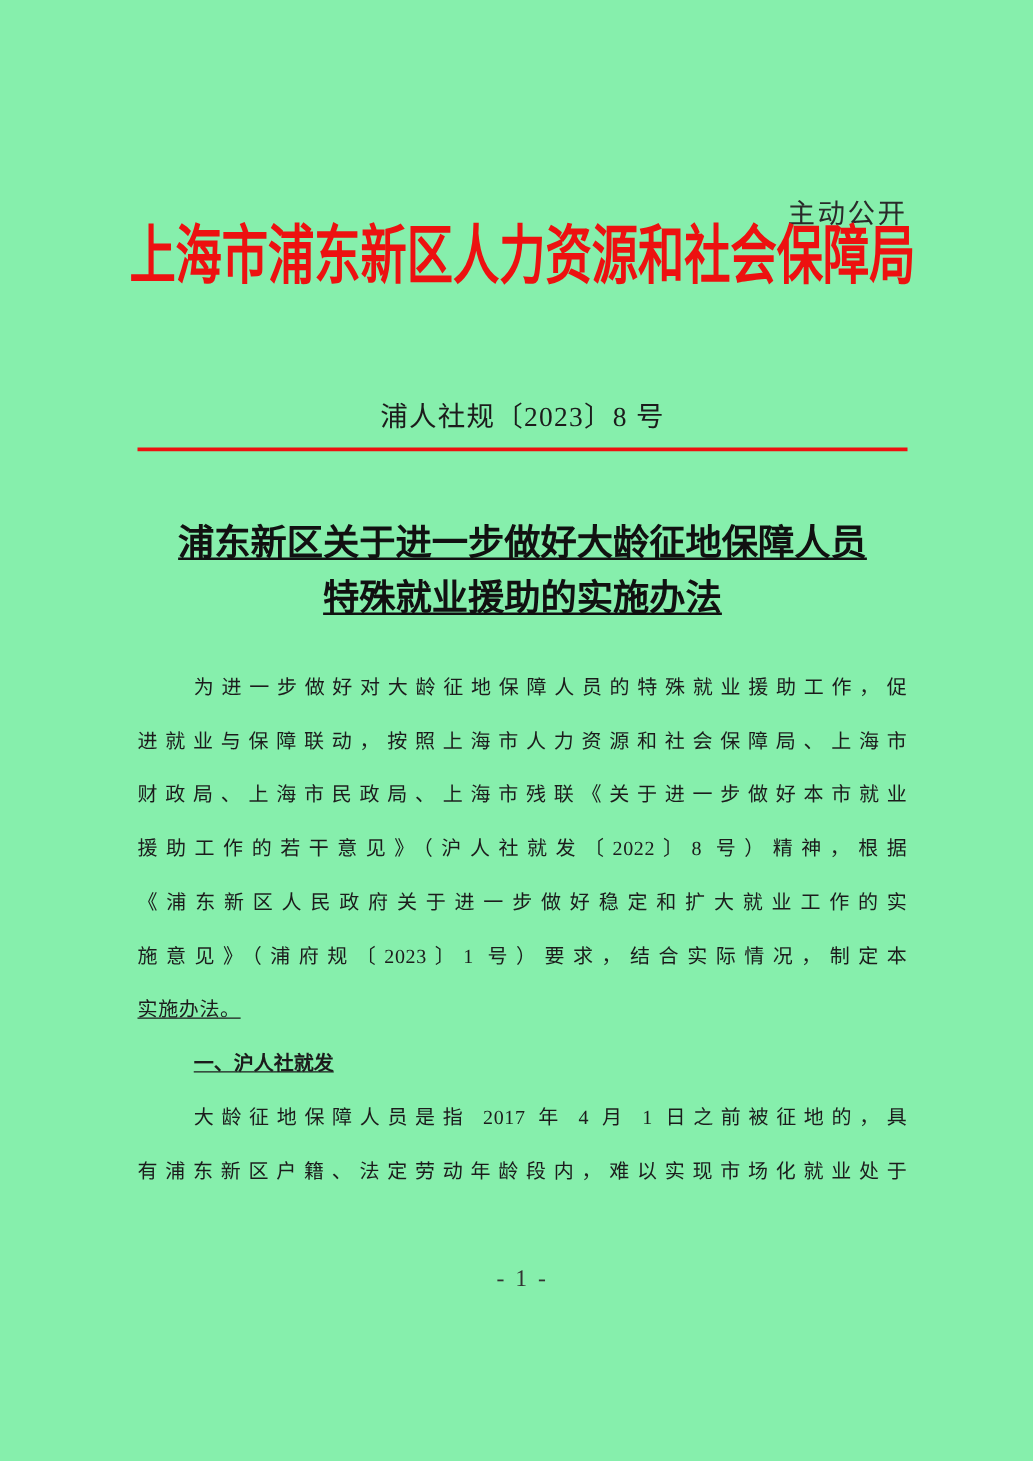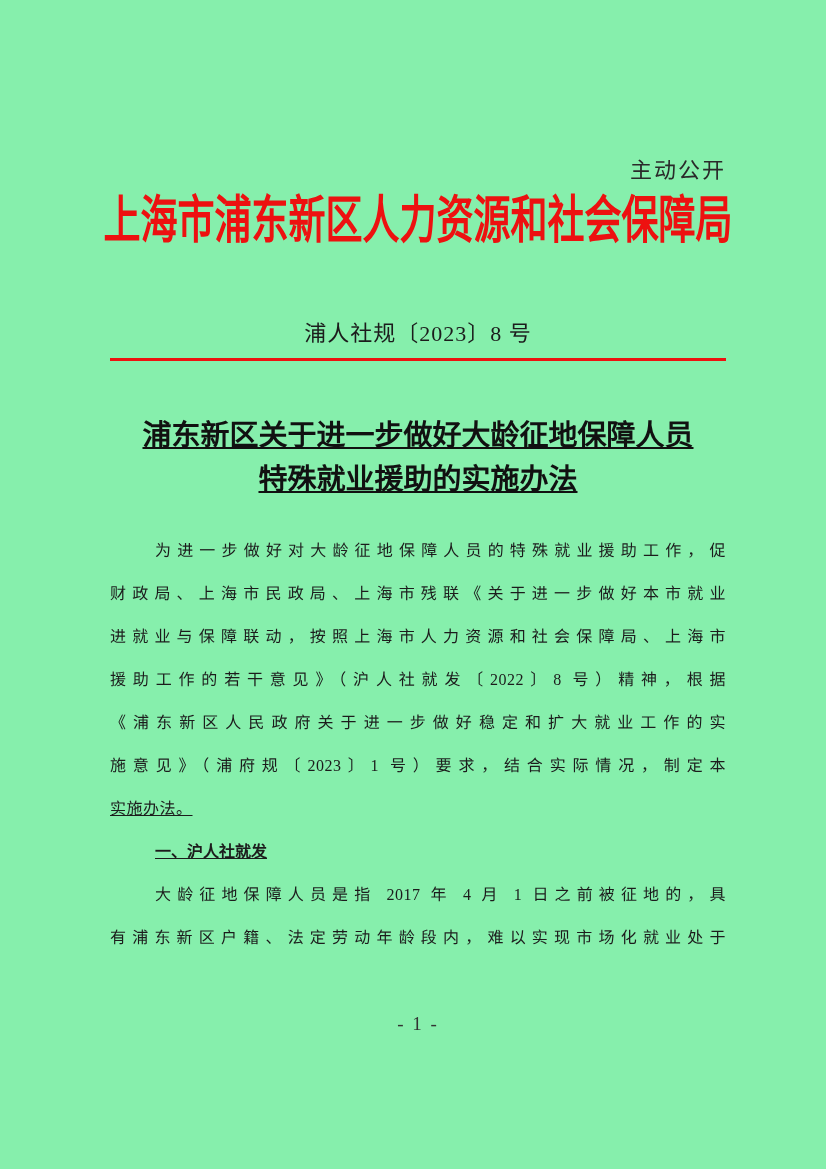--- a/index.html
+++ b/index.html
@@ -30,21 +30,20 @@
     letter-spacing: 2px;
     color: #2a2a2a;
   }
   
   .agency-block {
     margin-top: 6px;
   }
   .agency-line {
     height: 61px;
     display: flex;
-    align-items: center;
     justify-content: center;
   }
   .agency-inner {
     display: block;
     font-weight: bold;
     font-size: 37px;
     line-height: 41px;
     white-space: nowrap;
     transform: scaleY(1.40);
     transform-origin: center center;
@@ -132,22 +131,22 @@
 
     <div class="red-rule" style="background: rgb(237, 17, 16);"></div>
 
     <div class="title-block">
       <div>浦东新区关于进一步做好大龄征地保障人员</div>
       <div>特殊就业援助的实施办法</div>
     </div>
 
     <div class="body-block" id="body-lines">
         <div class="bline indent">为进一步做好对大龄征地保障人员的特殊就业援助工作，促</div>
+        <div class="bline">进就业与保障联动，按照上海市人力资源和社会保障局、上海市</div>
         <div class="bline">财政局、上海市民政局、上海市残联《关于进一步做好本市就业</div>
-        <div class="bline">进就业与保障联动，按照上海市人力资源和社会保障局、上海市</div>
         <div class="bline">援助工作的若干意见》（沪人社就发〔2022〕8 号）精神，根据</div>
         <div class="bline">《浦东新区人民政府关于进一步做好稳定和扩大就业工作的实</div>
         <div class="bline">施意见》（浦府规〔2023〕1 号）要求，结合实际情况，制定本</div>
         <div class="bline endline">实施办法。</div>
         <div class="bline endline heading indent">一、沪人社就发</div>
         <div class="bline indent">大龄征地保障人员是指 2017 年 4 月 1 日之前被征地的，具</div>
         <div class="bline">有浦东新区户籍、法定劳动年龄段内，难以实现市场化就业处于</div>
       </div>
 
     <div class="footer">- 1 -</div>

